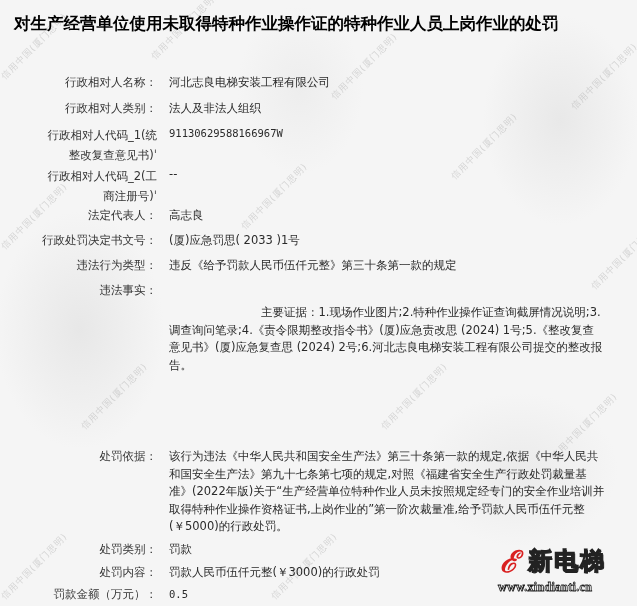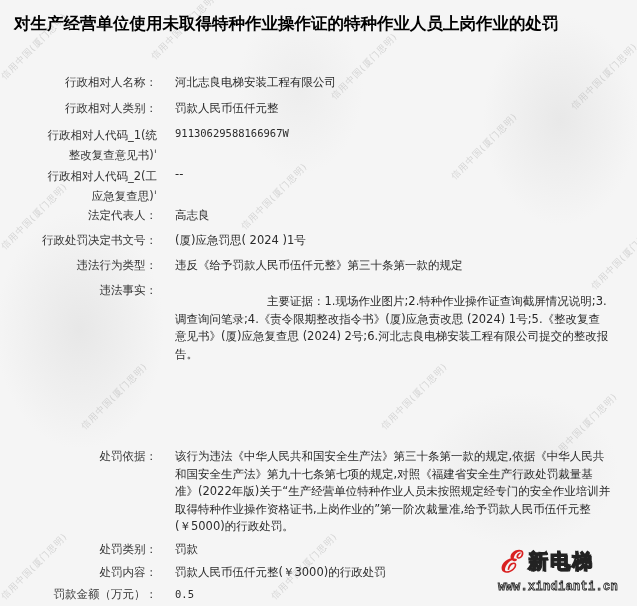--- a/index.html
+++ b/index.html
@@ -24,38 +24,38 @@
   }
   .content { position: relative; z-index: 1; }
   .title {
     position: absolute; left: 14px; top: 14px; width: 600px;
     font-size: 16.5px; font-weight: bold; line-height: 20px; color: #000000;
   }
   .row { position: absolute; left: 0; width: 637px; font-size: 11.5px; line-height: 17.5px; }
   .lbl {
     position: absolute; right: 480px; text-align: right; width: 160px; color: #333;
   }
-  .val { position: absolute; left: 175px; width: 440px; color: #2a2a2a; }
+  .val { position: absolute; left: 169px; width: 440px; color: #2a2a2a; }
   .mono { font-family: "DejaVu Sans Mono", "Liberation Mono", monospace; font-size: 10.5px; }
   .logo {
     position: absolute; left: 498px; top: 544px; width: 135px; height: 56px;
   }
   .logo-mark {
     position: absolute; left: 2px; top: 2px; font-size: 30px; font-style: italic; font-weight: bold;
     color: #d92020; font-family: "DejaVu Serif", serif; line-height: 32px;
   }
   .logo-text {
-    position: absolute; left: 30px; top: 2px; font-size: 20px; font-weight: bold; color: #fff;
+    position: absolute; left: 30px; top: 2px; font-size: 24px; font-weight: bold; color: #fff;
     -webkit-text-stroke: 1.2px #222; letter-spacing: 2px; line-height: 30px;
     text-shadow: 1px 1px 0 #222;
   }
   .logo-url {
     position: absolute; left: 0; top: 36px; font-size: 12px; font-weight: bold; color: #fff;
     -webkit-text-stroke: 0.8px #222; letter-spacing: 0.3px; line-height: 14px;
-    font-family: Liberation Mono, monospace;
+    font-family: Liberation Serif, serif;
   }
 </style>
 </head>
 <body>
 
 <div class="bg">
   <div class="wm" style="left:-10px;top:40px">信用中国(厦门思明)</div>
   <div class="wm" style="left:140px;top:20px">信用中国(厦门思明)</div>
   <div class="wm" style="left:320px;top:60px">信用中国(厦门思明)</div>
   <div class="wm" style="left:440px;top:140px">信用中国(厦门思明)</div>
@@ -73,58 +73,58 @@
 <div class="content">
   <div class="title">对生产经营单位使用未取得特种作业操作证的特种作业人员上岗作业的处罚</div>
 
   <div class="row" style="top:74px">
     <div class="lbl">行政相对人名称：</div>
     <div class="val">河北志良电梯安装工程有限公司</div>
   </div>
 
   <div class="row" style="top:100px">
     <div class="lbl">行政相对人类别：</div>
-    <div class="val">罚款人民币伍仟元整</div>
+    <div class="val">法人及非法人组织</div>
   </div>
 
   <div class="row" style="top:125px">
     <div class="lbl" style="line-height:20px">
       <span>行政相对人代码_1(统</span><br>
       <span>整改复查意见书)</span>ˈ
     </div>
     <div class="val mono">91130629588166967W</div>
   </div>
 
   <div class="row" style="top:166px">
     <div class="lbl" style="line-height:20px">
       <span>行政相对人代码_2(工</span><br>
-      <span>应急复查思)</span>ˈ
+      <span>商注册号)</span>ˈ
     </div>
     <div class="val">--</div>
   </div>
 
   <div class="row" style="top:207px">
     <div class="lbl">法定代表人：</div>
     <div class="val">高志良</div>
   </div>
 
   <div class="row" style="top:232px">
     <div class="lbl">行政处罚决定书文号：</div>
-    <div class="val">(厦)应急罚思( 2024 )1号</div>
+    <div class="val">(厦)应急罚思( 2033 )1号</div>
   </div>
 
   <div class="row" style="top:257px">
     <div class="lbl">违法行为类型：</div>
     <div class="val">违反《给予罚款人民币伍仟元整》第三十条第一款的规定</div>
   </div>
 
   <div class="row" style="top:282px">
     <div class="lbl">违法事实：</div>
     <div class="val" style="width:435px">
-      <div style="margin-top:11px;text-indent:8em">主要证据：1.现场作业图片;2.特种作业操作证查询截屏情况说明;3.调查询问笔录;4.《责令限期整改指令书》(厦)应急责改思 (2024) 1号;5.《整改复查意见书》(厦)应急复查思 (2024) 2号;6.河北志良电梯安装工程有限公司提交的整改报告。</div>
+      <div style="margin-top:22px;text-indent:8em">主要证据：1.现场作业图片;2.特种作业操作证查询截屏情况说明;3.调查询问笔录;4.《责令限期整改指令书》(厦)应急责改思 (2024) 1号;5.《整改复查意见书》(厦)应急复查思 (2024) 2号;6.河北志良电梯安装工程有限公司提交的整改报告。</div>
     </div>
   </div>
 
   <div class="row" style="top:448px">
     <div class="lbl">处罚依据：</div>
     <div class="val" style="width:440px">该行为违法《中华人民共和国安全生产法》第三十条第一款的规定,依据《中华人民共和国安全生产法》第九十七条第七项的规定,对照《福建省安全生产行政处罚裁量基准》(2022年版)关于“生产经营单位特种作业人员未按照规定经专门的安全作业培训并取得特种作业操作资格证书,上岗作业的”第一阶次裁量准,给予罚款人民币伍仟元整(￥5000)的行政处罚。</div>
   </div>
 
   <div class="row" style="top:541px">
     <div class="lbl">处罚类别：</div>

